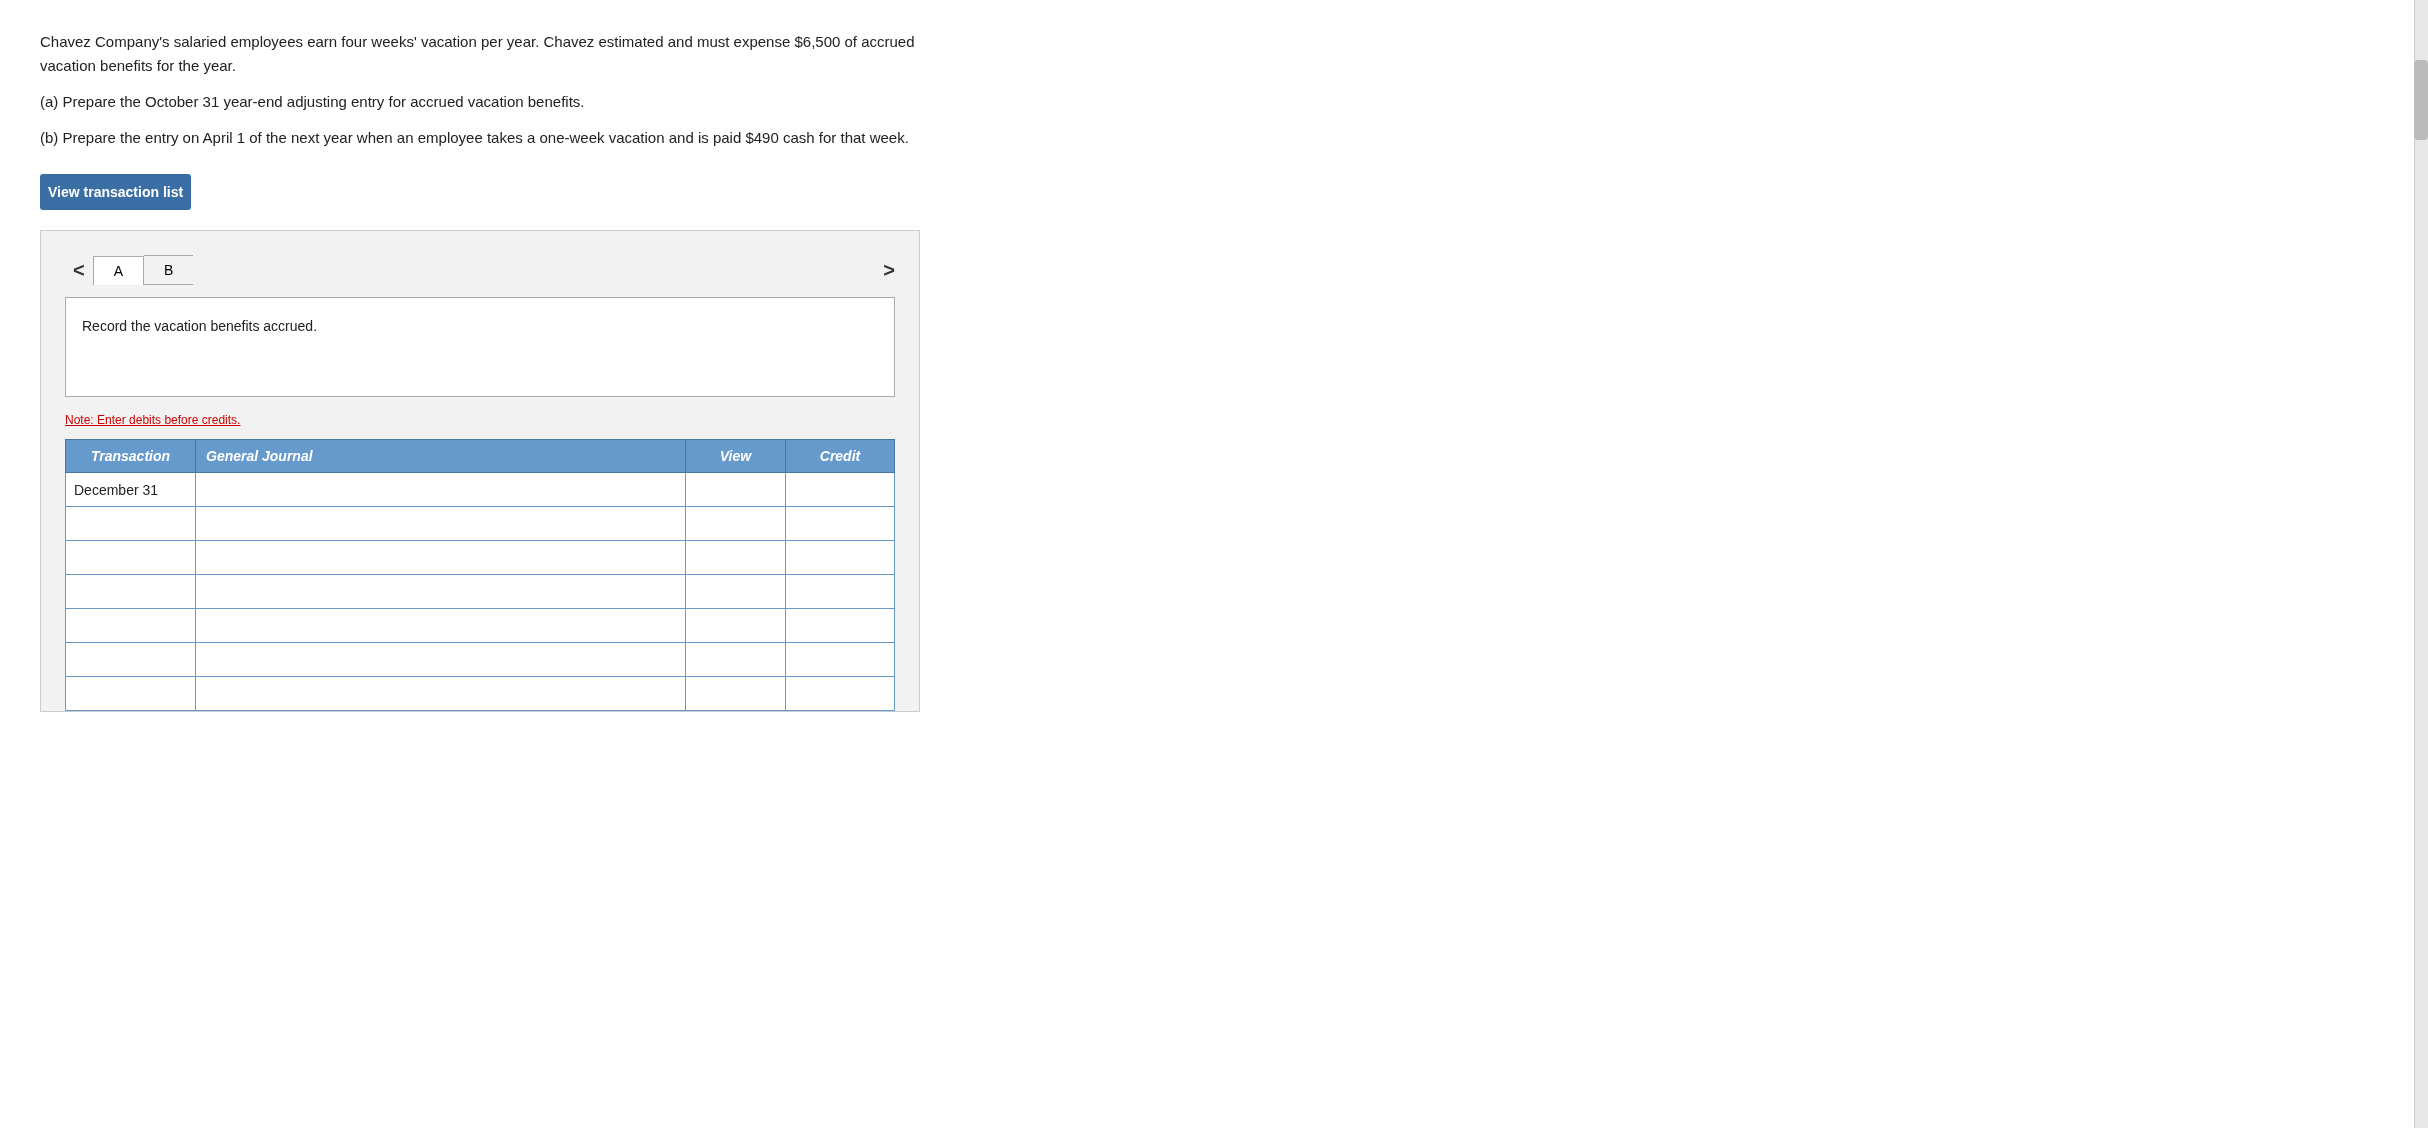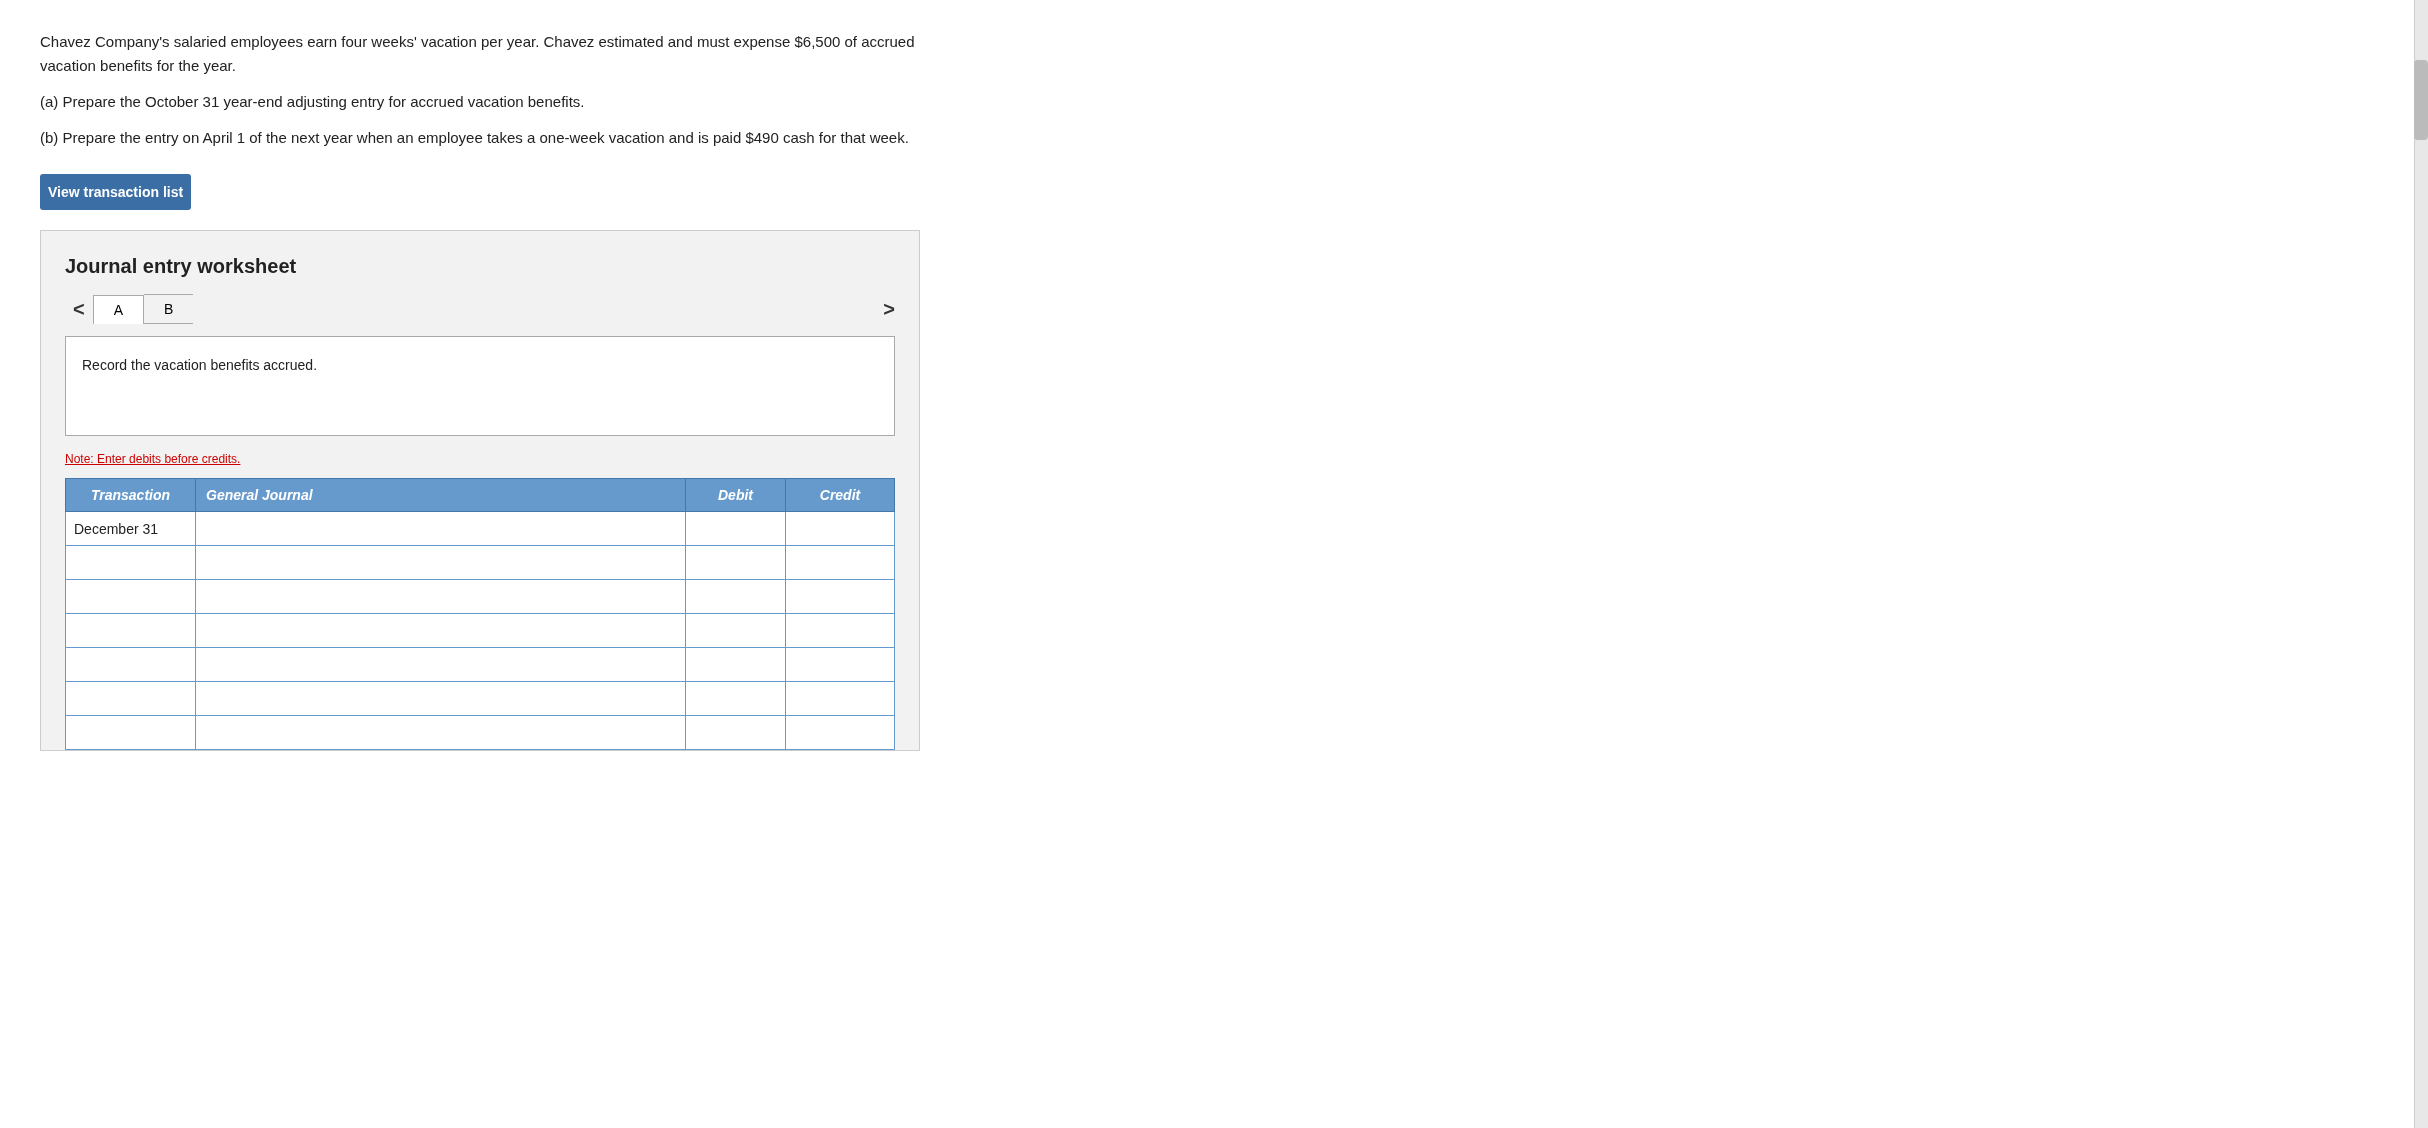--- a/index.html
+++ b/index.html
@@ -208,41 +208,40 @@
   <p>Chavez Company's salaried employees earn four weeks' vacation per year. Chavez estimated and must expense $6,500 of accrued vacation benefits for the year.</p>
   <p>(a) Prepare the October 31 year-end adjusting entry for accrued vacation benefits.</p>
   <p>(b) Prepare the entry on April 1 of the next year when an employee takes a one-week vacation and is paid $490 cash for that week.</p>
 </div>
 
 
 <button class="btn-view-transactions">View transaction list</button>
 
 
 <div class="worksheet-container">
-  <div class="worksheet-title">Journal entry worksheet</div>
 
   <div class="tabs-row">
     <button class="tab-nav-btn">&lt;</button>
     <button class="tab-a">A</button>
     <button class="tab-b">B</button>
     <button class="next-btn">&gt;</button>
   </div>
 
   <div class="instruction-box">
     <span>Record the vacation benefits accrued.</span>
   </div>
 
   <div class="note-text">Note: Enter debits before credits.</div>
 
   <table class="journal-table">
     <thead>
       <tr>
         <th>Transaction</th>
         <th>General Journal</th>
-        <th>Debit</th>
+        <th>View</th>
         <th>Credit</th>
       </tr>
     </thead>
     <tbody id="journal-tbody">
     <tr>
           <td>December 31</td>
           <td class="editable"><input type="text" style=""></td>
           <td class="editable"><input type="text" style=""></td>
           <td class="editable"><input type="text" style=""></td>
         </tr>

